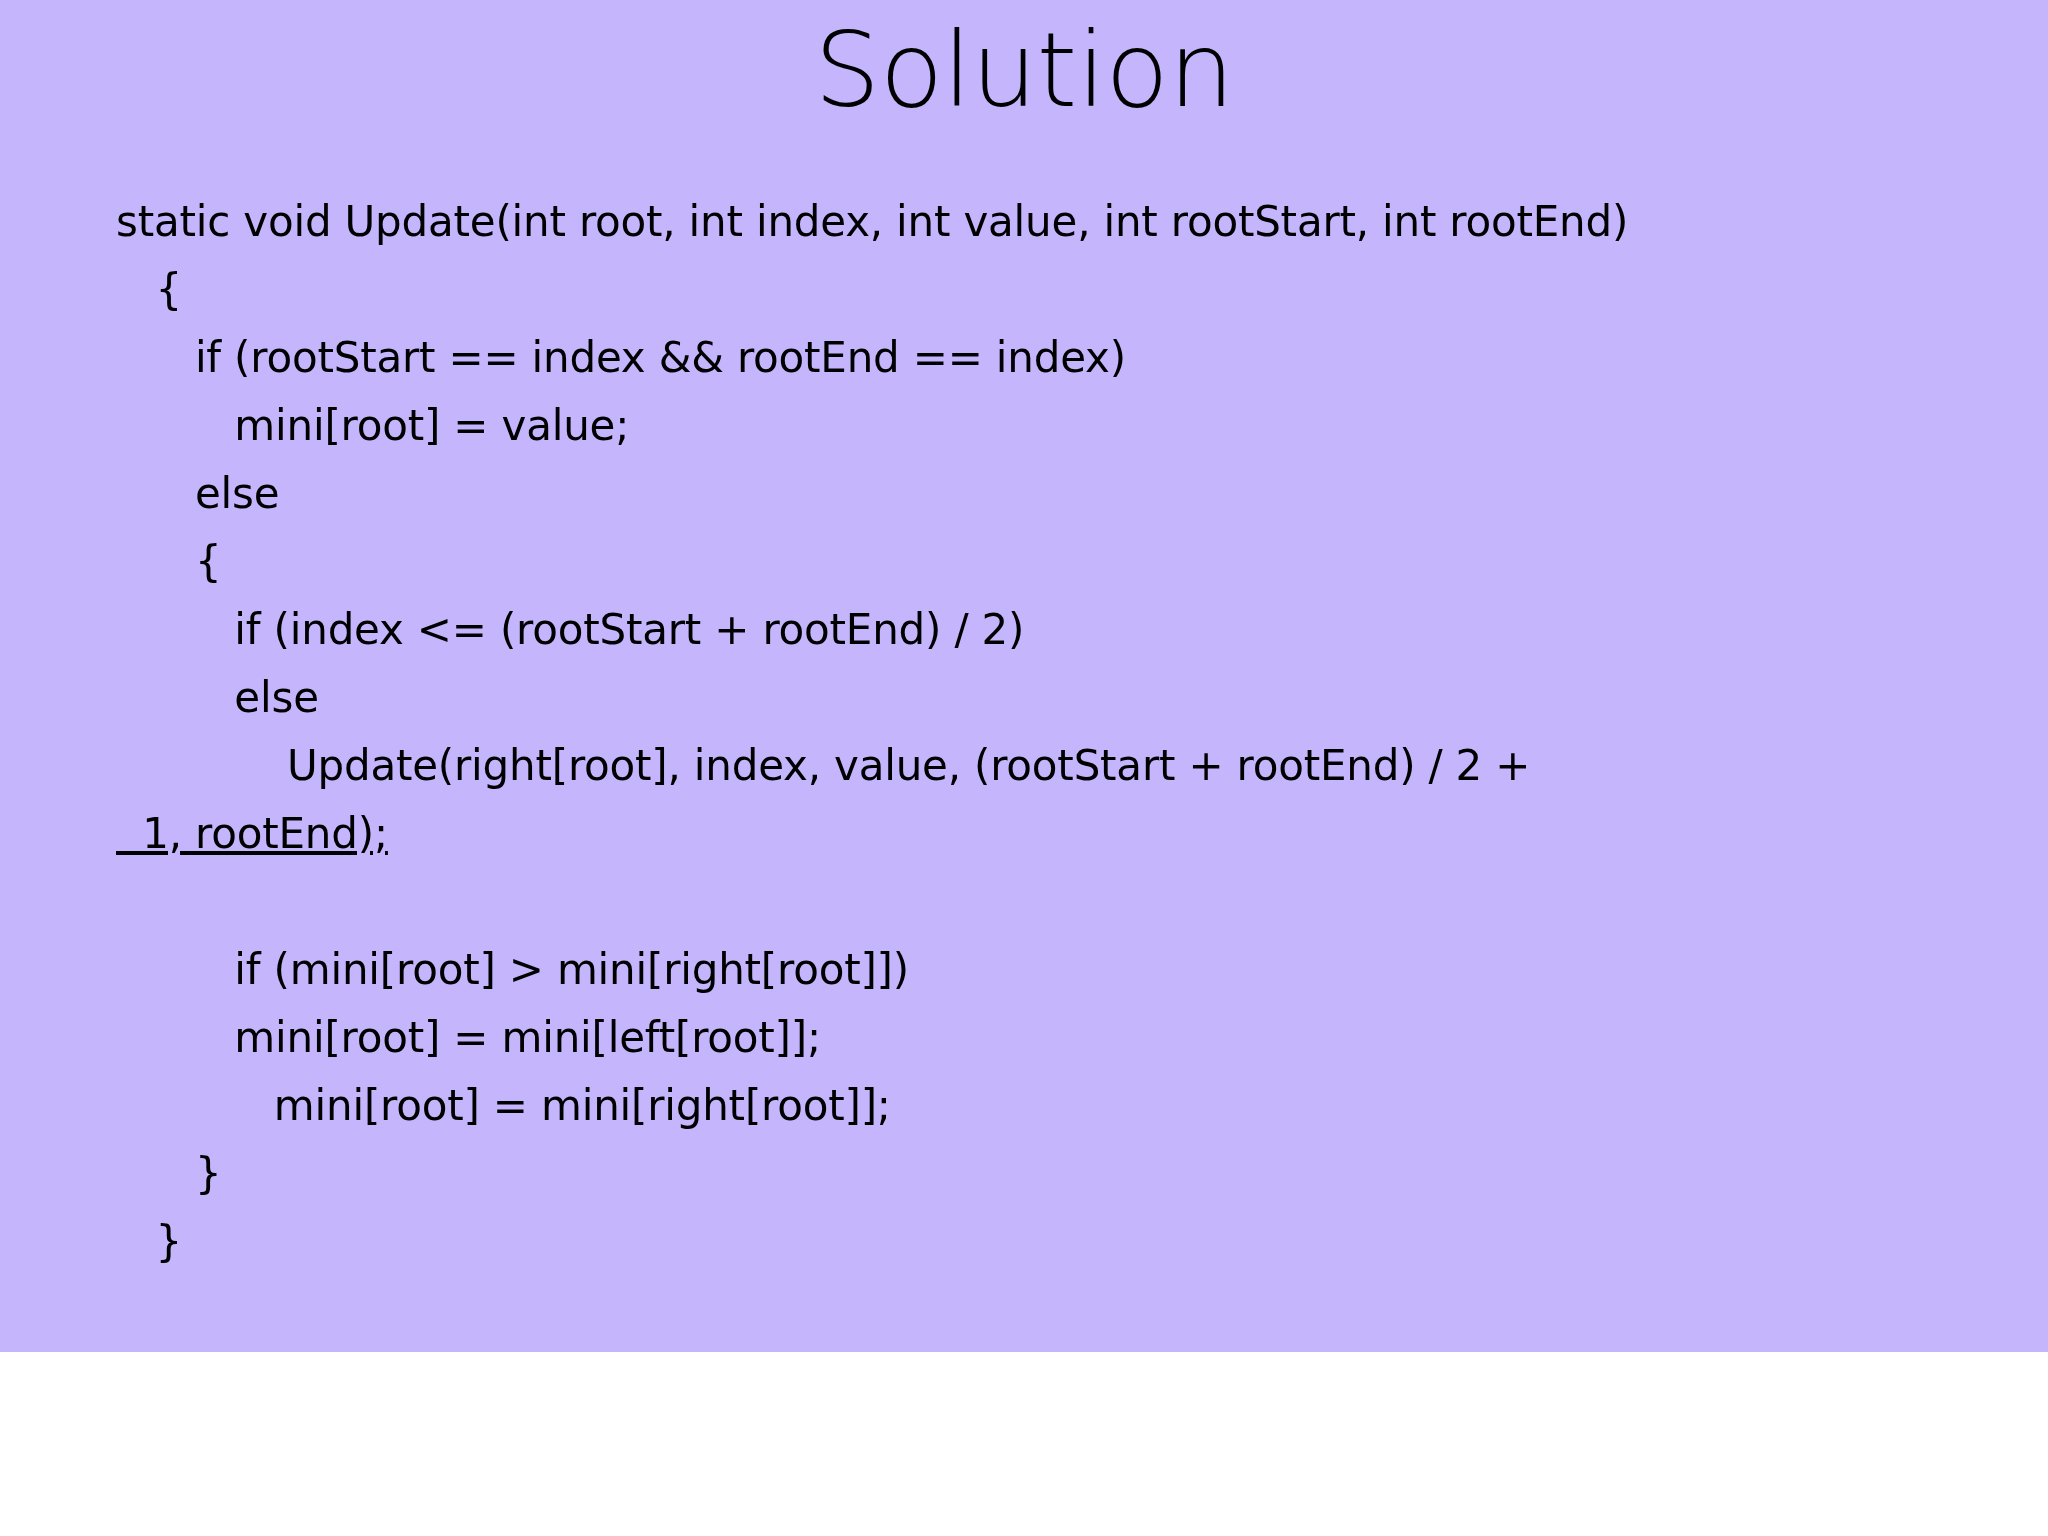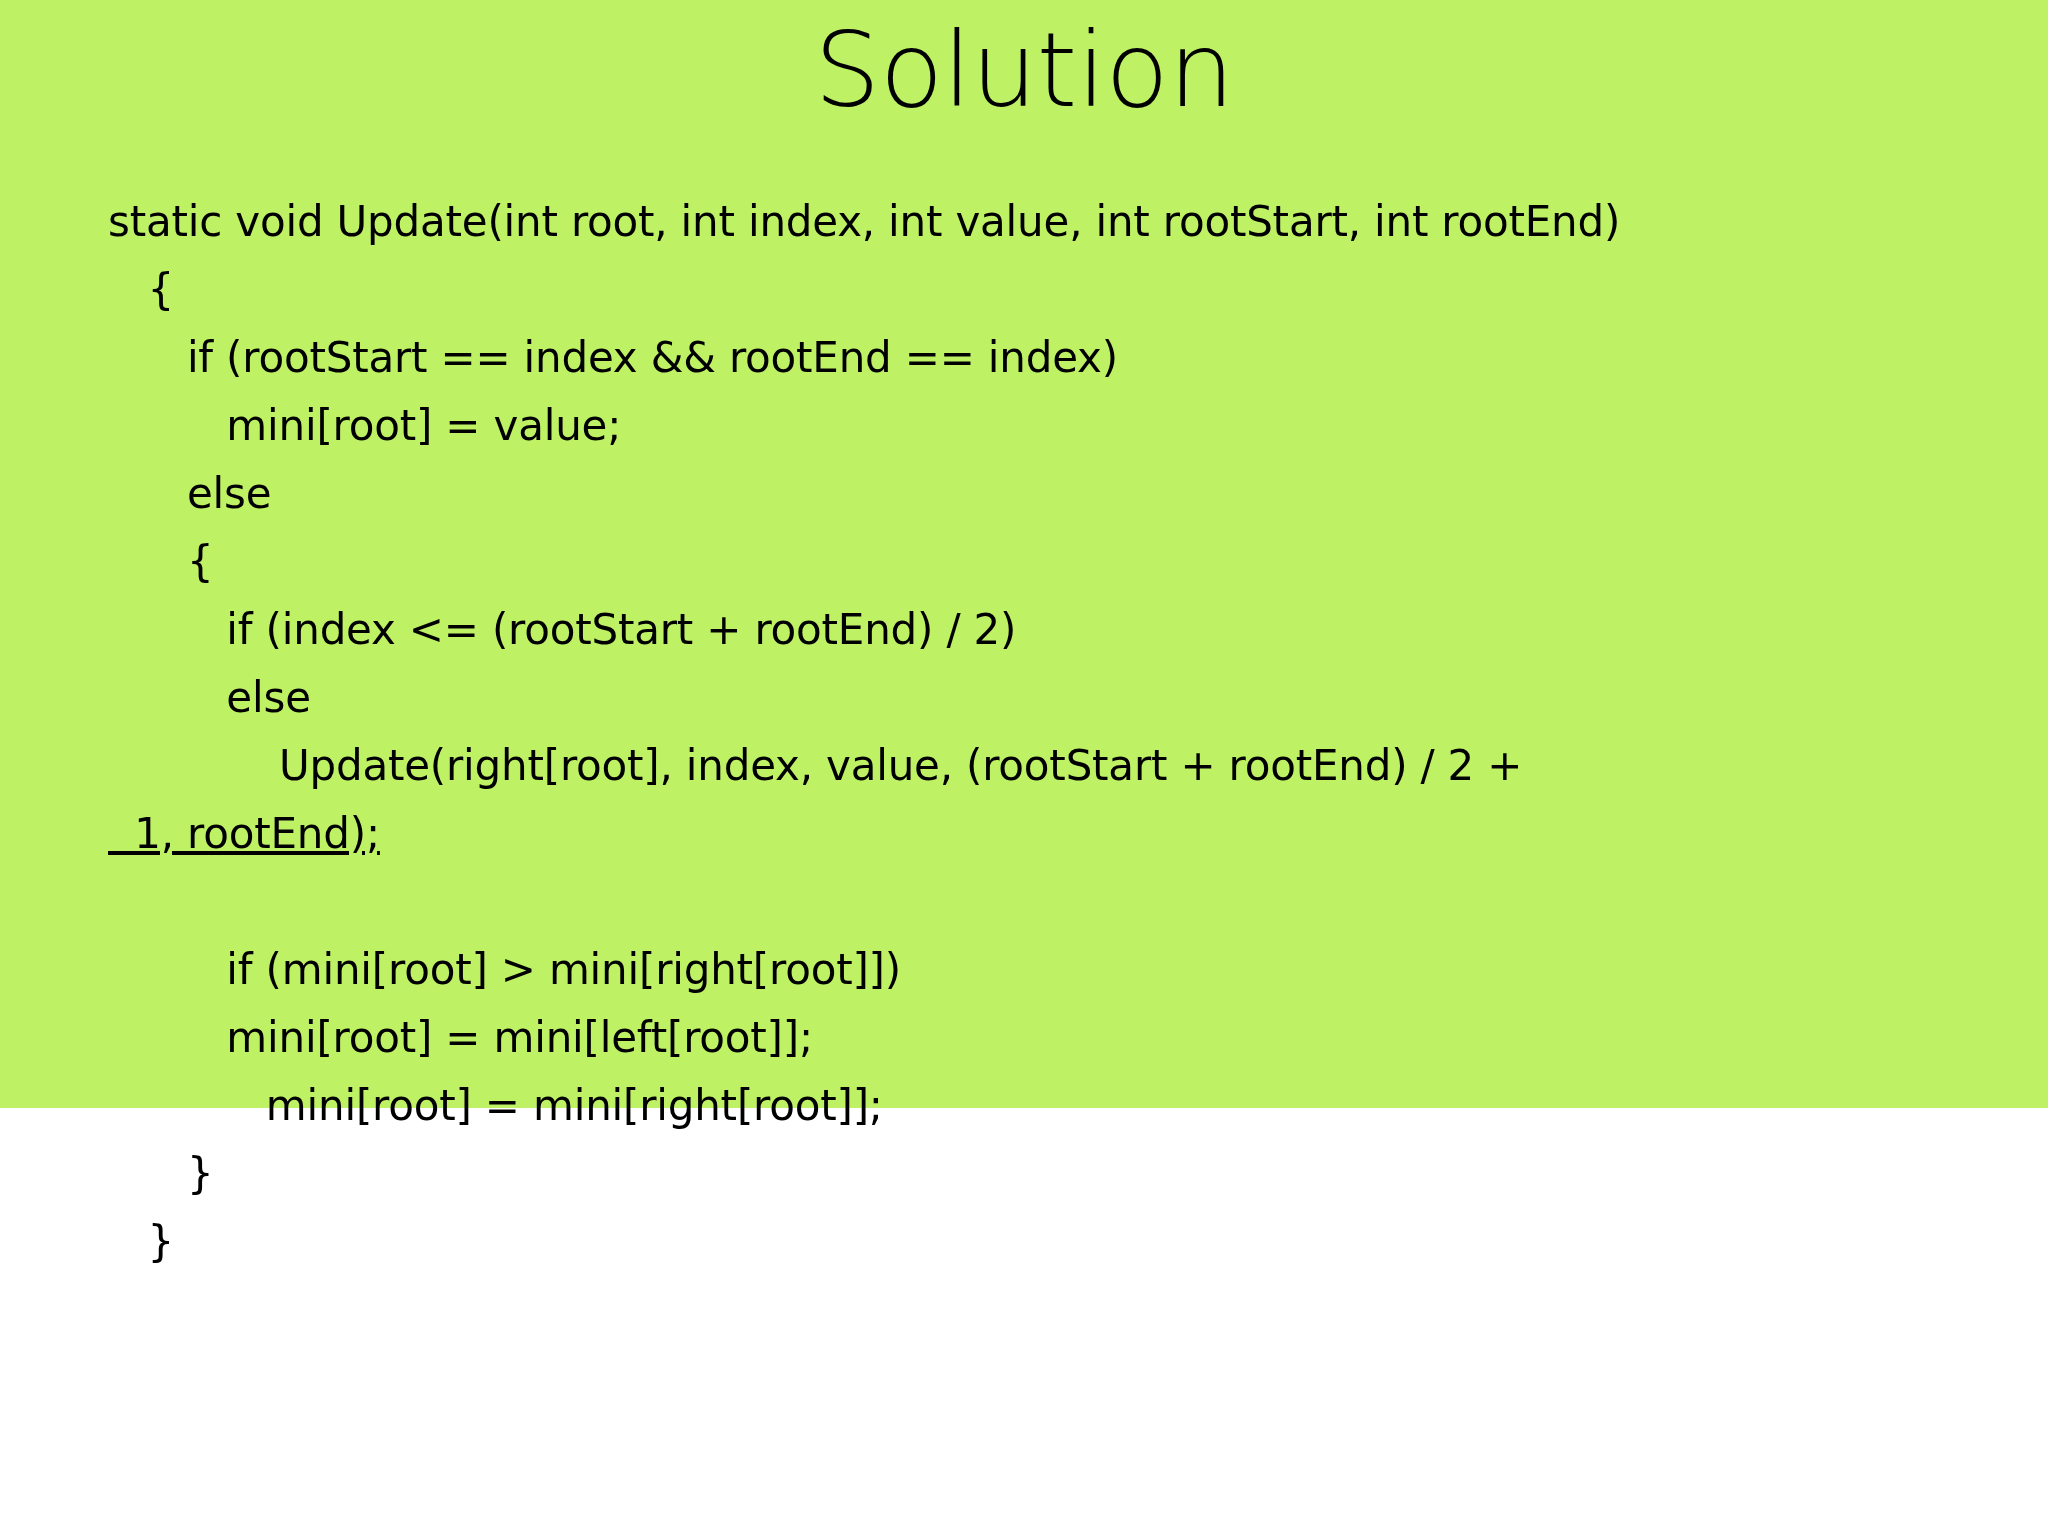--- a/index.html
+++ b/index.html
@@ -10,41 +10,41 @@
   body {
     width: 2048px;
     height: 1536px;
     overflow: hidden;
     font-family: "Liberation Sans", sans-serif;
     color: #000000;
   }
   .slide {
     position: relative;
     width: 2048px;
-    height: 1108px;
-    background: #bef264;
+    height: 1352px;
+    background: #c4b5fd;
   }
   .slide-title {
     position: absolute;
     top: 8px;
     left: 0;
     width: 2048px;
     text-align: center;
     font-family: "DejaVu Sans", sans-serif;
     font-weight: 300;
     font-size: 104px;
     line-height: 1.2;
     letter-spacing: -0.5px;
     color: #000000;
     white-space: nowrap;
   }
   .code-body {
     position: absolute;
     top: 188px;
-    left: 108px;
+    left: 116px;
     width: 1860px;
     font-family: "DejaVu Sans", sans-serif;
     font-weight: 400;
     font-size: 42px;
     line-height: 68px;
     color: #000000;
     letter-spacing: -0.2px;
   }
   .code-line {
     white-space: pre;

